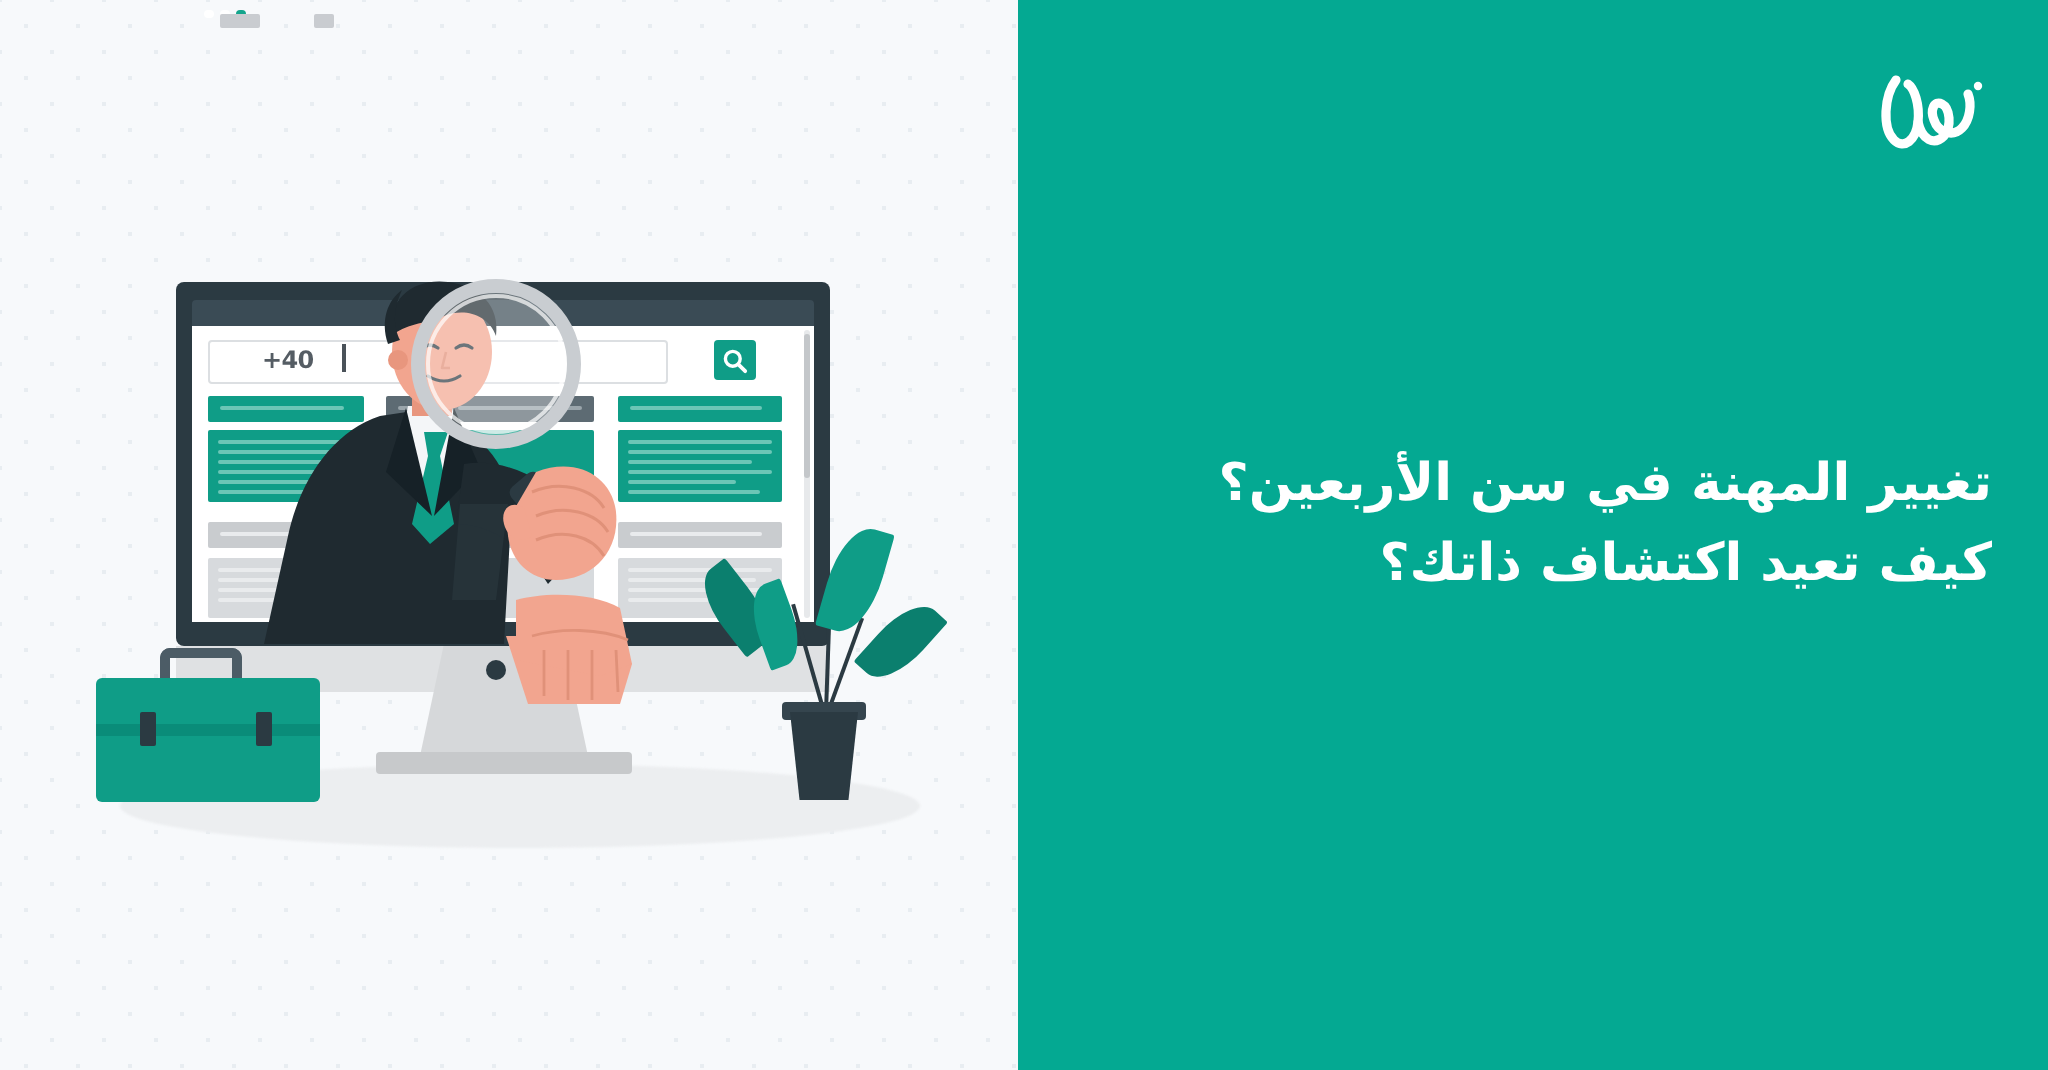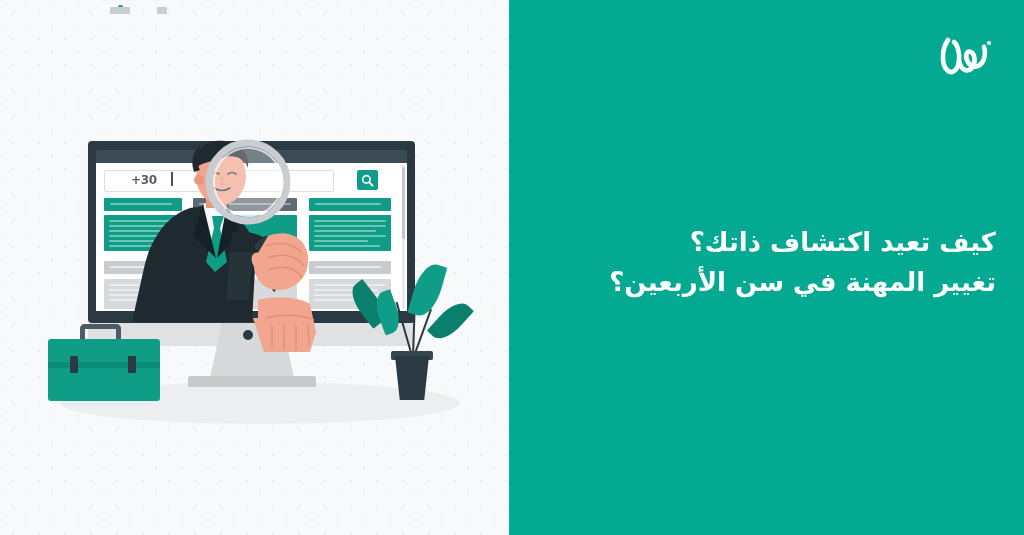--- a/index.html
+++ b/index.html
@@ -289,21 +289,21 @@
     <div class="tdot d2"></div>
     <div class="tdot d3"></div>
 
     <div class="browser-page">
       <div class="scrolltrack"></div>
       <div class="scrollthumb"></div>
     </div>
 
     <div class="searchbar"></div>
     <div class="sb-blk b1"></div>
-    <div class="sb-text">+30</div>
+    <div class="sb-text">+40</div>
     <div class="sb-blk b2"></div>
     <div class="sb-caret"></div>
 
     <div class="search-btn">
       <span>
         <svg width="13" height="13" viewBox="0 0 13 13">
           <circle cx="5.4" cy="5.4" r="3.7" fill="none" stroke="#ffffff" stroke-width="1.7"></circle>
           <line x1="8.3" y1="8.3" x2="11.6" y2="11.6" stroke="#ffffff" stroke-width="1.9" stroke-linecap="round"></line>
         </svg>
       </span>
@@ -438,18 +438,18 @@
       <svg viewBox="0 0 64 52" width="64" height="52">
         <g fill="none" stroke="#ffffff" stroke-width="4.6" stroke-linecap="round" stroke-linejoin="round">
           <path d="M14 10 C8 18, 7 34, 13 40 C18 45, 24 40, 25 31 C26 22, 23 14, 20 12"></path>
           <path d="M25 31 C27 40, 33 43, 38 38 C42 33, 41 24, 37 22 C33 20, 31 25, 33 30 C35 36, 42 39, 47 34 C51 30, 52 22, 50 17"></path>
         </g>
         <circle cx="55" cy="13" r="2.1" fill="#ffffff"></circle>
       </svg>
     </div>
 
     <div class="headline">
+      <span class="hl-line">تغيير المهنة في سن الأربعين؟</span>
       <span class="hl-line">كيف تعيد اكتشاف ذاتك؟</span>
-      <span class="hl-line">تغيير المهنة في سن الأربعين؟</span>
     </div>
 
   </div>
 </div>
 
 </body></html>

